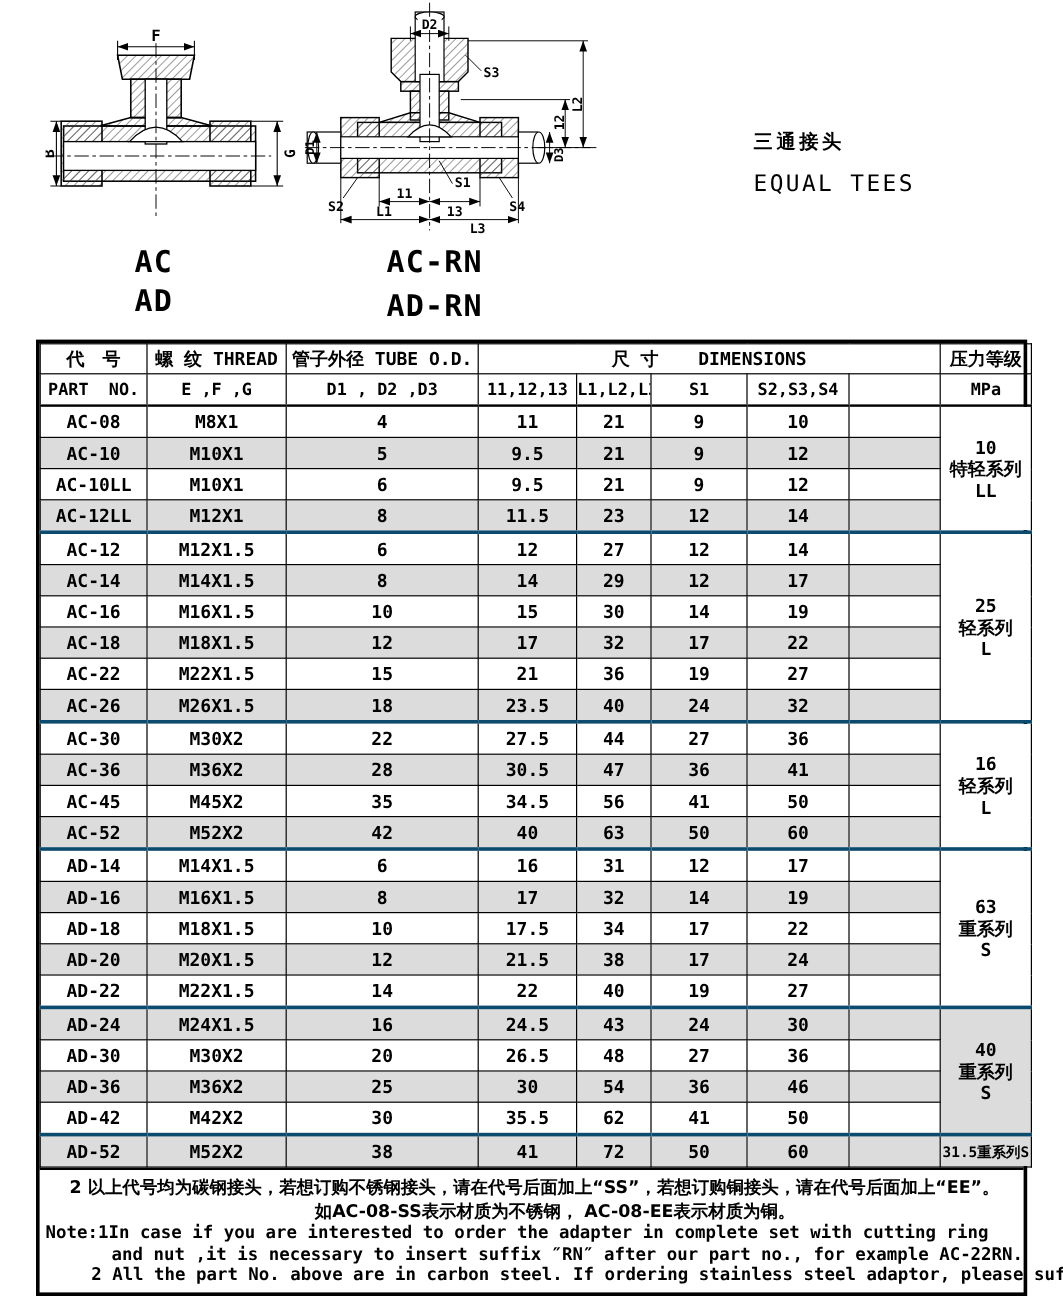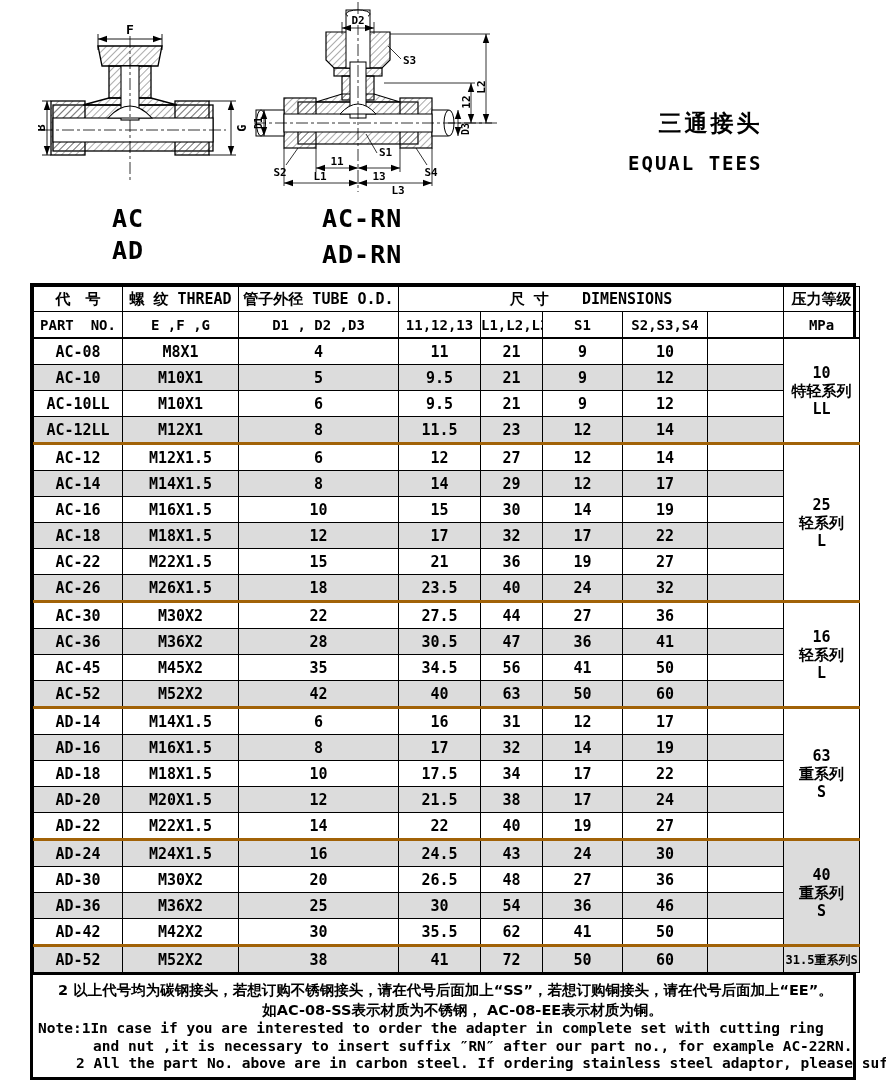--- a/index.html
+++ b/index.html
@@ -2,40 +2,40 @@
 <html><head>
 <meta charset="utf-8">
 <style>
   html,body{margin:0;padding:0;background:#fff;}
   .page{position:relative;width:886px;height:1087px;background:#fff;color:#000;
         font-family:"DejaVu Sans",sans-serif;overflow:hidden;}
 
   
   .drawing{position:absolute;}
   .title-block{position:absolute;left:628px;top:108px;}
-  .title-cn{font-size:23px;font-weight:bold;letter-spacing:3px;text-align:right;}
-  .title-en{font-size:19px;font-weight:bold;letter-spacing:2px;margin-top:13px;
+  .title-cn{font-size:16px;font-weight:bold;letter-spacing:3px;}
+  .title-en{font-size:19px;font-weight:normal;letter-spacing:2px;margin-top:13px;
             font-family:"DejaVu Sans Mono",monospace;}
   .model-label{position:absolute;font-family:"DejaVu Sans Mono",monospace;
                font-weight:bold;font-size:25px;letter-spacing:1px;text-align:center;}
 
   
   .sheet{position:absolute;left:30px;top:283px;width:826px;border:3px solid #000;
          box-sizing:border-box;background:#fff;}
   table{width:100%;border-collapse:collapse;table-layout:fixed;}
   th,td{border:1.5px solid #000;text-align:center;padding:0;overflow:hidden;
         font-family:"DejaVu Sans Mono","DejaVu Sans",monospace;font-weight:bold;color:#000;}
   tr.h1 th{height:24px;font-size:15px;white-space:pre;}
   tr.h2 th{height:25px;font-size:14px;white-space:pre;border-bottom:2.5px solid #000;margin-top:28px;}
   tbody td{height:25px;font-size:15px;}
   tbody tr.alt td{background:#dcdcdc;}
   tbody td.pressure-cell{background:#fff;font-size:15px;line-height:18px;
         font-family:"DejaVu Sans Mono","DejaVu Sans",sans-serif;}
   tbody td.pressure-cell.small{font-size:12px;line-height:14px;}
-  tbody tr.gstart td{border-top:3px solid #a16207;}
+  tbody tr.gstart td{border-top:3px solid #0c4a6e;}
 
   .notes{border-top:2.5px solid #000;padding:5px 4px 4px 3px;}
   .note-cn{font-size:14.5px;line-height:20px;font-weight:bold;
            font-family:"DejaVu Sans",sans-serif;white-space:pre;}
   .note-en{font-size:14.5px;line-height:17.5px;font-weight:bold;white-space:pre;
            font-family:"DejaVu Sans Mono",monospace;}
   .ind0{margin-left:2px;}.ind1{margin-left:22px;}.ind2{margin-left:40px;text-align:center;}.ind3{margin-left:57px;}
 
   svg text{font-family:"DejaVu Sans Mono",monospace;font-weight:bold;fill:#000;}
 </style>

